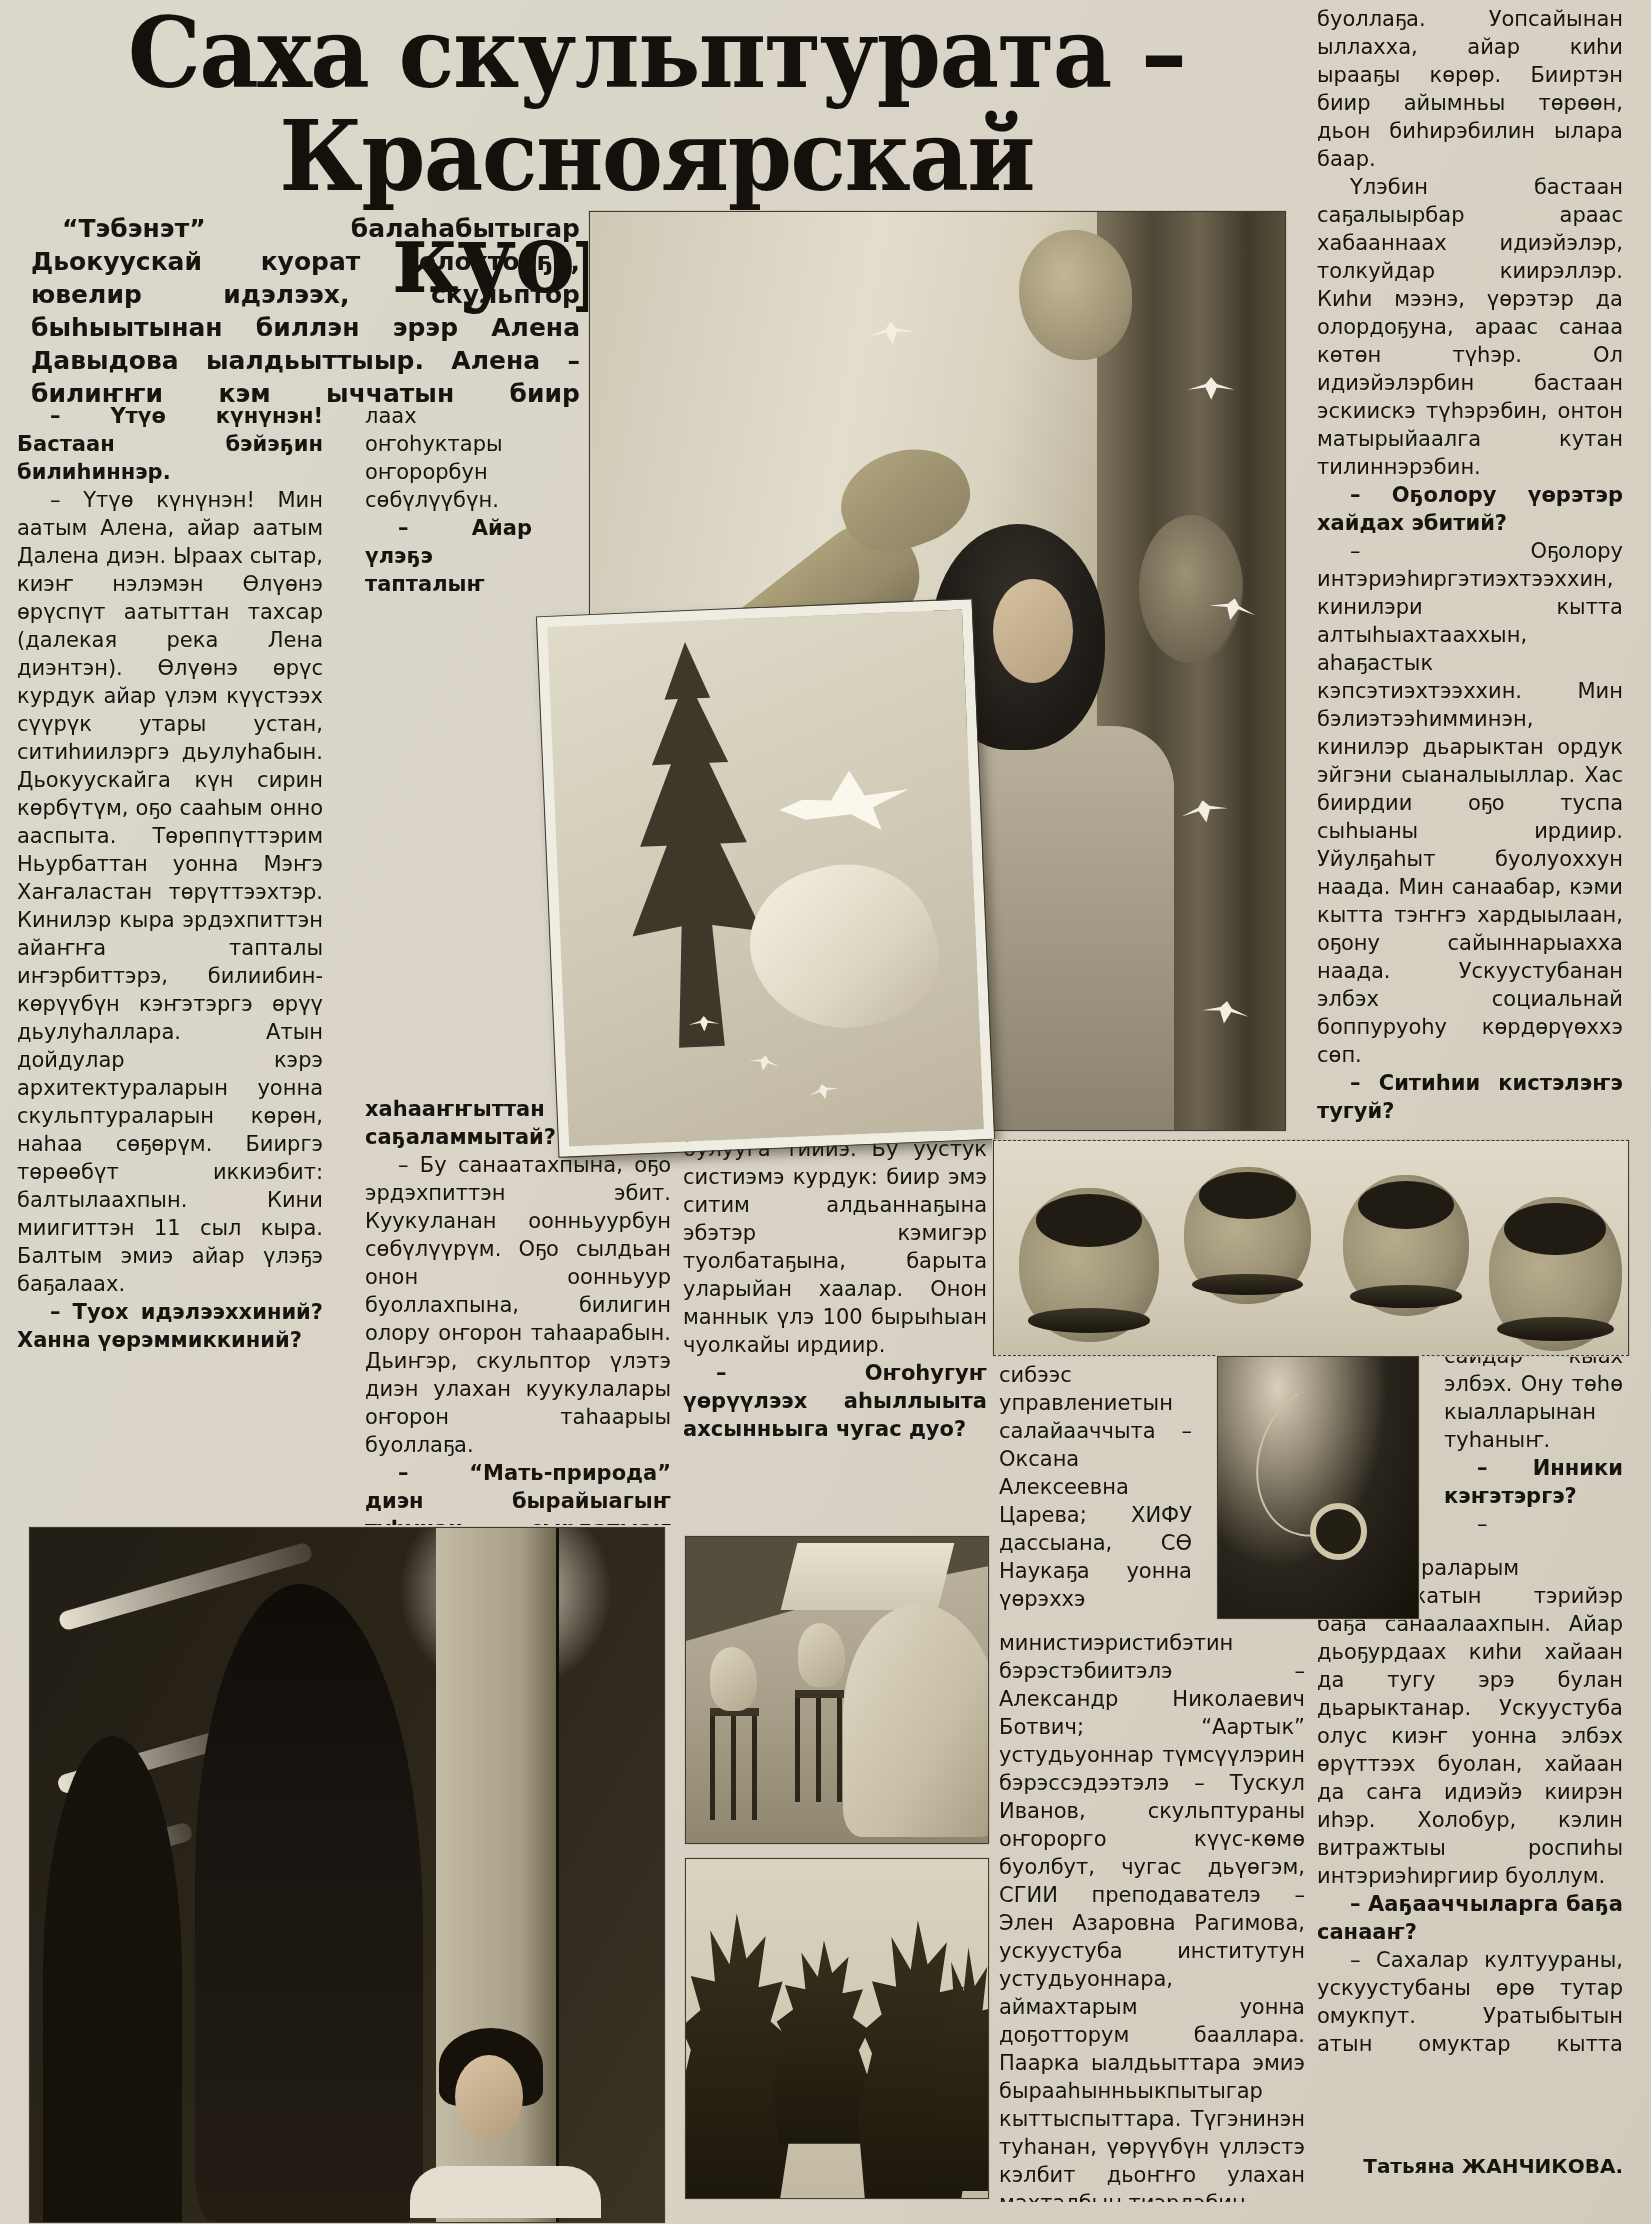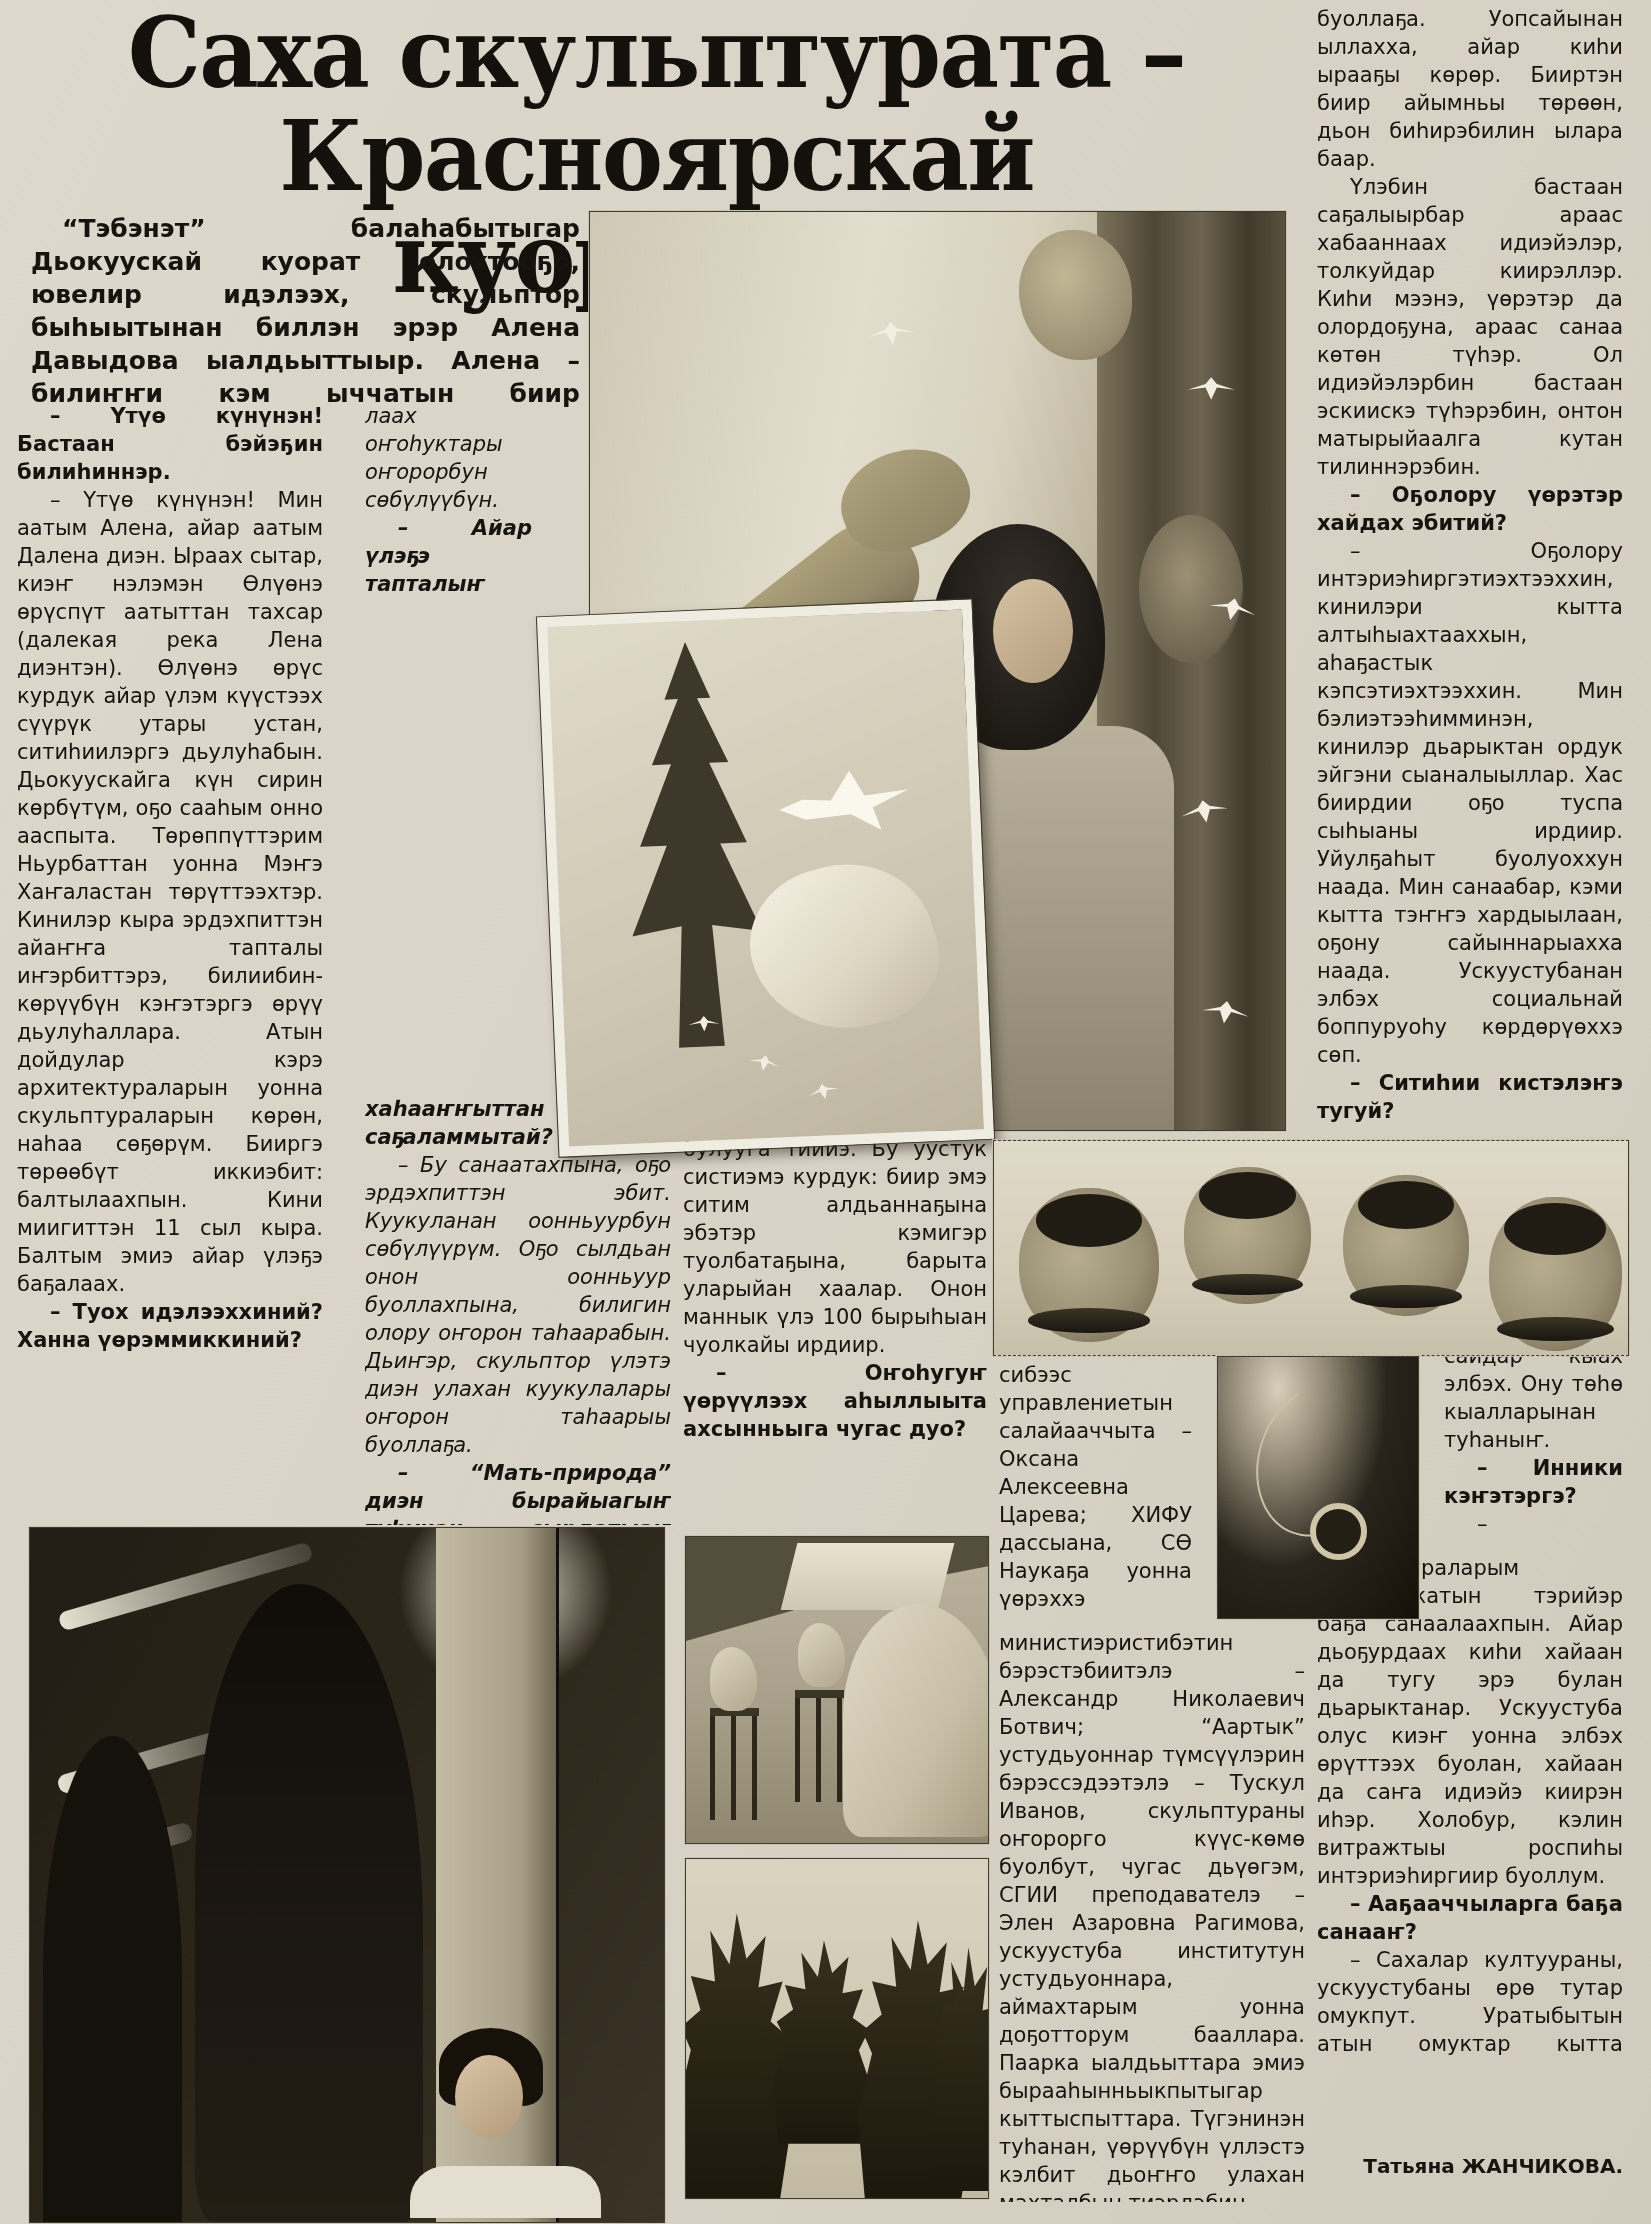--- a/index.html
+++ b/index.html
@@ -18,21 +18,21 @@
   .lead{
     position:absolute;left:31px;top:212px;width:549px;height:202px;overflow:hidden;
     font-weight:bold;font-size:25px;line-height:33px;text-align:justify;text-indent:31px;
   }
   
   .col{position:absolute;font-size:21px;line-height:28px;text-align:justify;overflow:hidden;}
   .col p{margin:0;text-indent:33px;}
   .col p.c{text-indent:0;}
   .col p.q{font-weight:bold;}
   #col1{left:17px;  top:402px; width:306px;height:1119px;}
-  #col2{left:365px; top:402px; width:306px;height:1123px;font-style:italic;}
+  #col2{left:365px; top:402px; width:306px;height:1123px;}
   #col3{left:683px; top:1135px;width:304px;height:393px;}
   #col4{left:999px;top:1361px;width:306px;height:841px;}
   #col5a{left:1317px;top:5.2px;  width:306px;height:1130px;}
   #col5b{left:1317px;top:1286px;width:306px;height:773px;}
   .cutout{float:right;width:127px;height:455px;margin:231px 0 7px 12px;}
   .cutout4{float:right;width:101px;height:261px;margin:0 0 7px 12px;}
   .cutout5{float:left;width:115px;height:261px;margin:0 12px 7px 0;}
   .byline{
     position:absolute;left:1317px;top:2154px;width:306px;
     font-weight:bold;font-size:20px;text-align:right;

